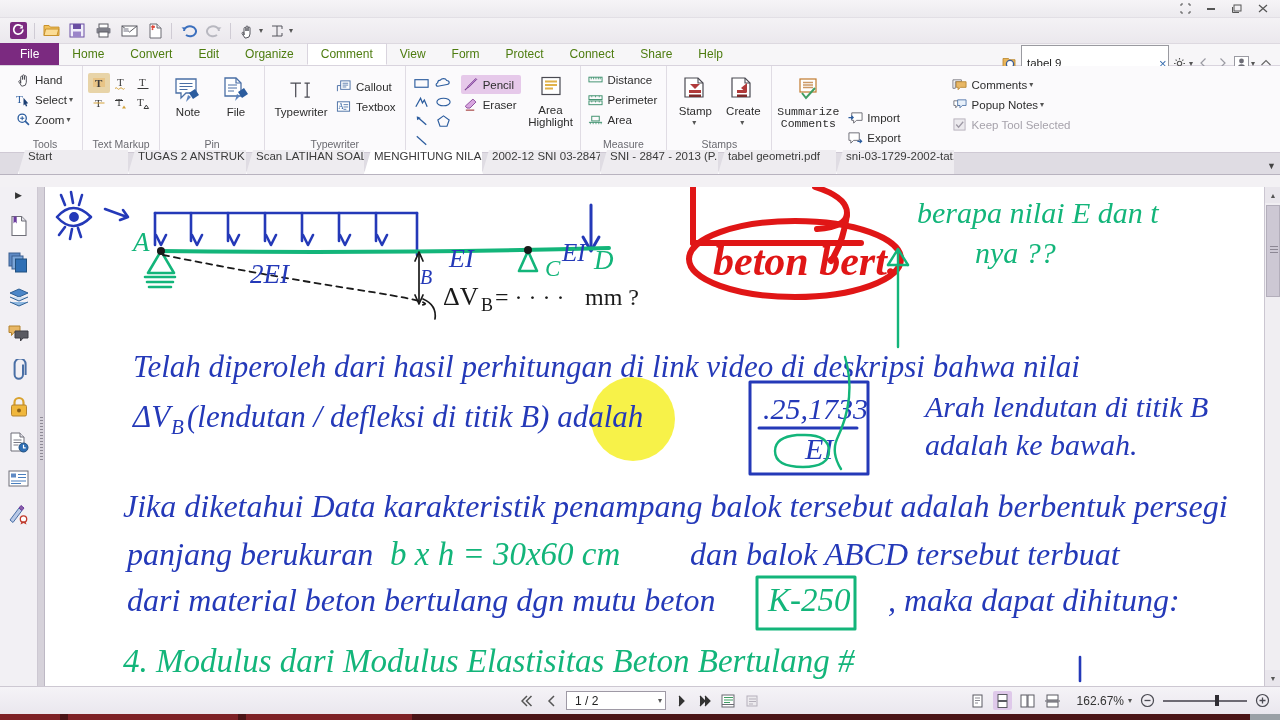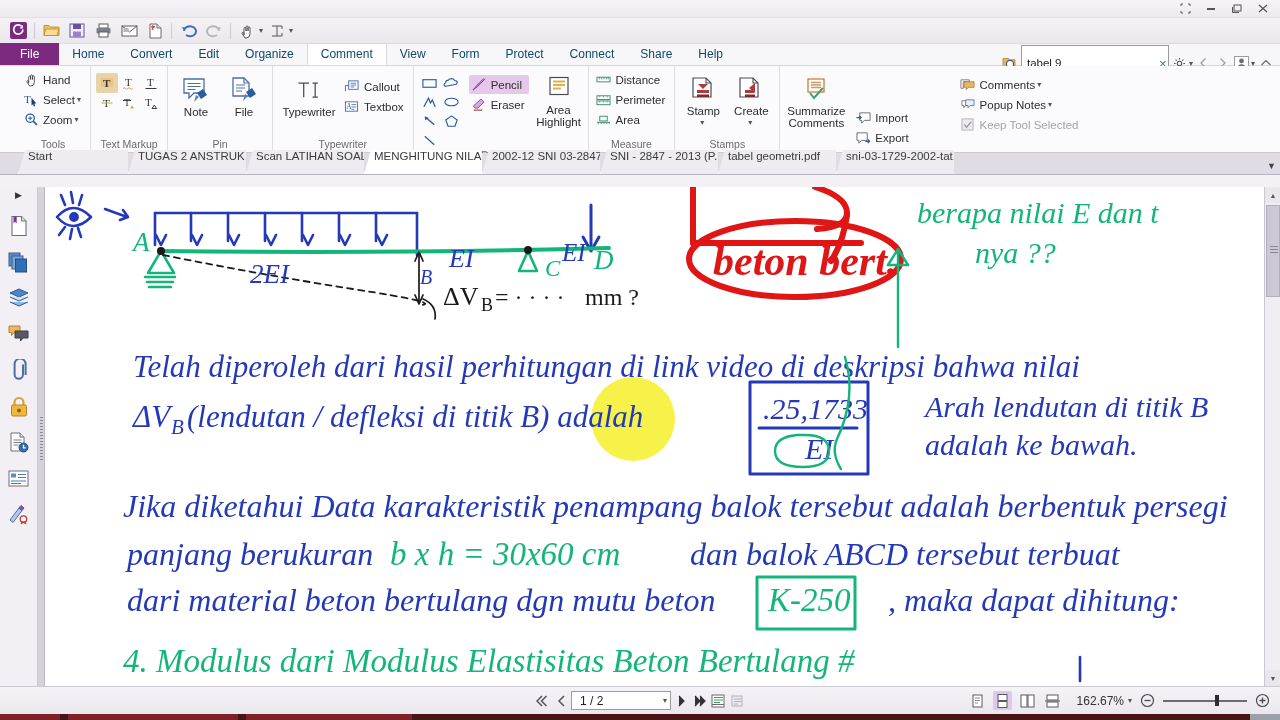--- a/index.html
+++ b/index.html
@@ -36,21 +36,21 @@
   .qat-sep { width:1px; height:16px; background:#cfcbd4; margin:0 2px; }
   .caret { font-size:8px; color:#555; margin-left:-2px; }
 
   
   .menubar {
     position:relative; height:22px; background:#f7f6f8;
     display:flex; align-items:flex-end; border-bottom:1px solid #d9d4de;
   }
   .mtab {
     height:22px; padding:0 13px; display:flex; align-items:center;
-    font-size:12px; color:#0c4a6e; white-space:nowrap;
+    font-size:12px; color:#4d7c0f; white-space:nowrap;
   }
   .mtab.file { background:#7b2a80; color:#fff; font-weight:normal; padding:0 20px; }
   .mtab.active { background:#fff; border:1px solid #d9d4de; border-bottom:1px solid #fff; position:relative; z-index:3; }
 
   
   .searchwrap { position:absolute; right:6px; top:1px; display:flex; align-items:center; gap:3px; }
   .search-ico { width:16px; height:16px; color:#4a6fa5; display:flex; align-items:center; justify-content:center; }
   .searchbox {
     width:148px; height:36px; background:#fff; border:1px solid #9a9aa0;
     display:flex; align-items:center; padding:0 2px 0 5px;gap:12px;
@@ -58,21 +58,21 @@
   .searchbox input {
     border:0; outline:0; width:120px; font-size:11.5px; font-family:"Liberation Sans",sans-serif; color:#222;
     background:transparent;
   }
   .clear-x { color:#3a6fb0; font-size:13px; width:14px; text-align:center; }
   .mini-btn { width:16px; height:18px; display:flex; align-items:center; justify-content:center; color:#555; }
 
   
   .ribbon {
     height:87px; background:#fbfafc; border-bottom:1px solid #cfc9d4;
-    display:flex; align-items:stretch; padding-left:16px; position:relative;
+    display:flex; align-items:stretch; padding-left:8px; position:relative;
   }
   .rgroup { position:relative; display:flex; flex-direction:column; padding:3px 5px 0 5px; }
   .rgroup + .rgroup { border-left:1px solid #e0dce4; }
   .rgroup-body { flex:1; display:flex; align-items:flex-start; gap:2px; padding-top:1px; }
   .rgroup-title { text-align:center; font-size:10.5px; color:#6a6a70; padding-bottom:2px; }
 
   .vstack { display:flex; flex-direction:column; gap:1px; }
   .ritem {
     display:flex; align-items:center; gap:4px; padding:1px 4px 1px 2px;
     font-size:11.5px; color:#2d2d2d; white-space:nowrap; border-radius:2px; height:19px;
@@ -138,21 +138,21 @@
   .vs-thumb .g { position:absolute; top:40px; left:3px; width:8px; height:7px;
       background:repeating-linear-gradient(#8c8794 0 1px, transparent 1px 3px); }
   .vs-bot { position:absolute; bottom:0; }
 
   
   .statusbar {
     position:absolute; left:0; right:0; bottom:6px; height:28px;
     background:linear-gradient(#f5f3f7,#eae7ee); border-top:1px solid #cdc8d2;
     display:flex; align-items:center;
   }
-  .sb-center { position:absolute; left:0; right:0; display:flex; justify-content:center; align-items:center; }
+  .sb-center { position:absolute; left:0; right:0; display:flex; justify-content:center; align-items:center; gap:5px; }
   .sb-right { position:absolute; right:8px; display:flex; align-items:center; gap:6px; }
   .sb-btn { width:19px; height:19px; display:flex; align-items:center; justify-content:center; color:#4b4b52; border-radius:2px; }
   .sb-btn.sel { background:#dfc9ea; }
   .sb-btn.dim { color:#b0abb5; }
   .pagebox {
     width:100px; height:19px; background:#fff; border:1px solid #9e99a5;
     display:flex; align-items:center; justify-content:space-between; padding:0 3px 0 8px;
     font-size:12px; color:#222;
   }
   .zoomtxt { font-size:12px; color:#333; min-width:56px; text-align:right; }
@@ -627,21 +627,21 @@
           </span>
           <span class="lbl2">Create</span>
           <span class="caret">▾</span>
         </div>
       </div>
       <div class="rgroup-title">Stamps</div>
     </div>
 
     <div class="rgroup">
       <div class="rgroup-body" style="padding-top:4px; gap:6px;">
-        <div class="bigbtn" style="width:62px;">
+        <div class="bigbtn" style="width:62px;font-family:Liberation Mono, monospace;">
           <span class="ico">
             <svg width="28" height="24" viewBox="0 0 28 24">
                 <rect x="6" y="1" width="16" height="13" fill="#fff" stroke="#c07a2e" stroke-width="1.2"></rect>
             <path d="M9 4.5h10M9 7h10M9 9.5h10" stroke="#c96" stroke-width="1.3"></path>
             <path d="M8 15l4 5 9-10" fill="none" stroke="#3f9e63" stroke-width="2"></path>
               </svg>
           </span>
           <span class="lbl2">Summarize</span>
           <span class="lbl2">Comments</span>
         </div>

